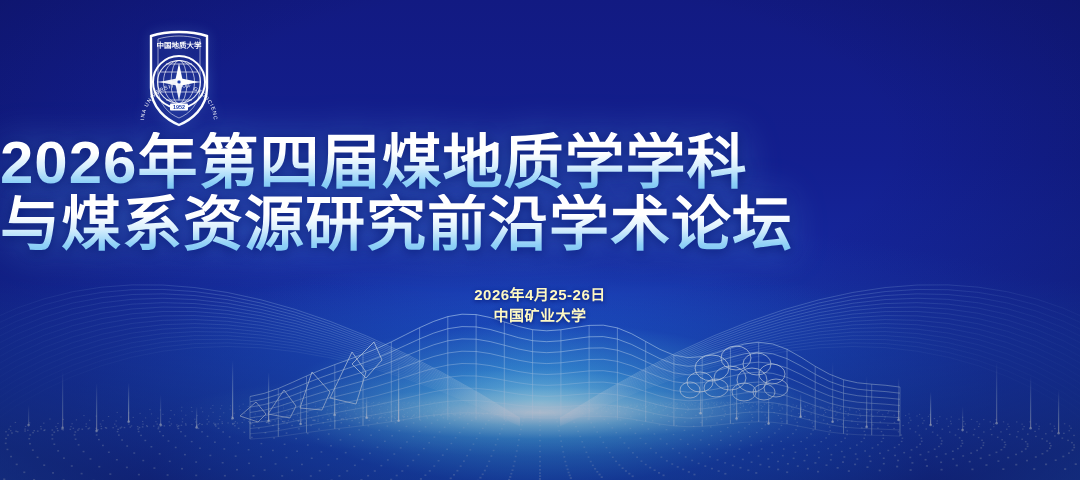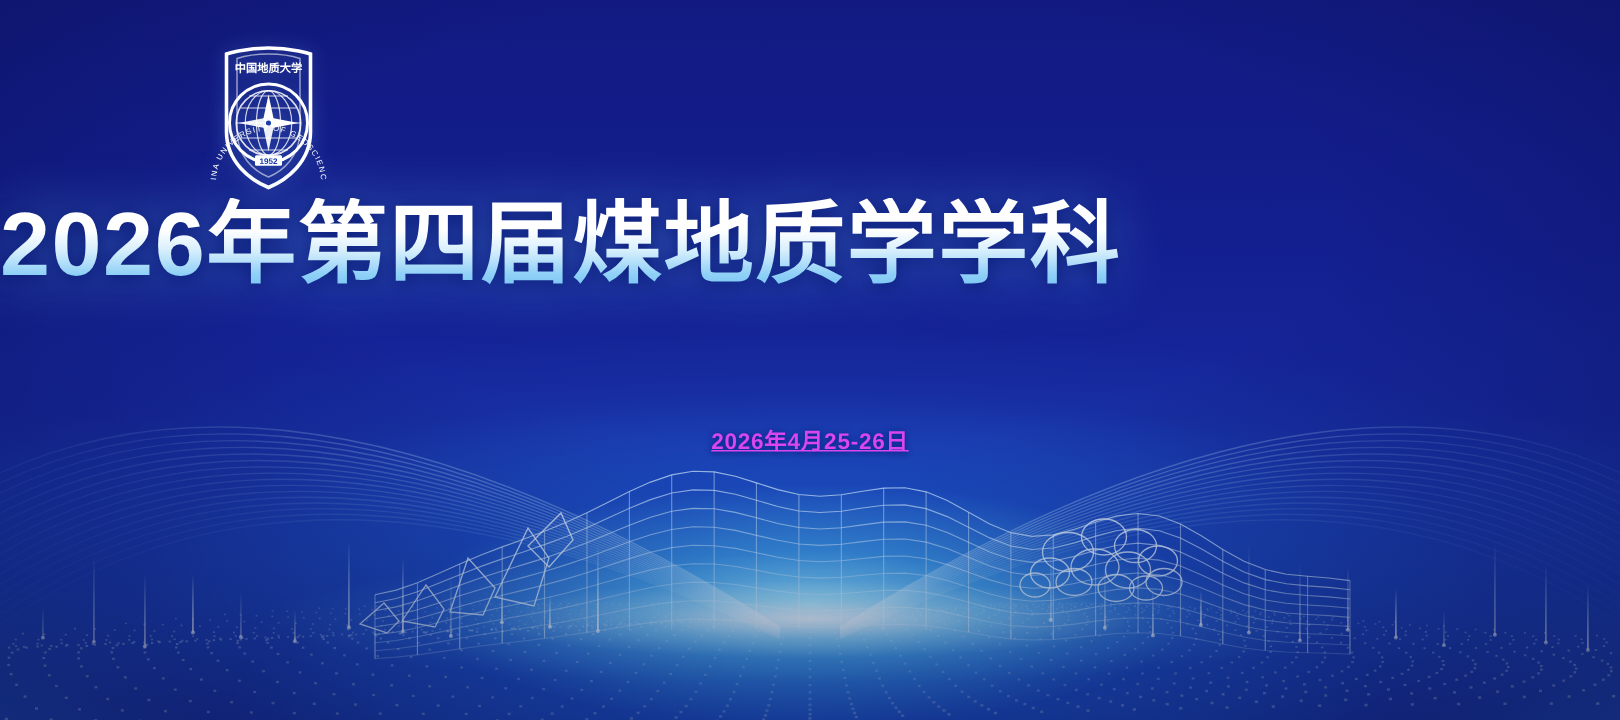--- a/index.html
+++ b/index.html
@@ -49,22 +49,21 @@
     color:transparent;
     -webkit-text-fill-color:transparent;
     filter:drop-shadow(0 2px 6px rgba(5,20,110,0.85)) drop-shadow(0 0 18px rgba(110,200,255,0.35));
     white-space:nowrap;
   }
 
   
   #subtitle{
     position:absolute;left:0;right:0;top:284px;
     text-align:center;
-    color:#d946ef;
-    text-decoration:underline;
+    color:#fef9c3;
   }
   .sub-line{
     font-size:15px;
     font-weight:bold;
     line-height:21px;
     letter-spacing:0.5px;
     text-shadow:0 1px 4px rgba(5,20,110,0.9);
   }
 
   
@@ -2321,19 +2320,21 @@
       <text x="46" y="79.3" text-anchor="middle" font-size="5.4" fill="#1a3bab" font-family="'Liberation Sans',sans-serif" font-weight="bold">1952</text>
 
       <text font-size="5.2" fill="#ffffff" letter-spacing="0.9" font-family="'Liberation Sans',sans-serif">
         <textPath href="#arcTop" startOffset="50%" text-anchor="middle" id="engPath">CHINA UNIVERSITY OF GEOSCIENCES</textPath>
       </text>
     </svg>
   </div>
 
   <div id="titleBlock">
     <div class="title-line">2026年第四届煤地质学学科</div>
+    <div class="title-line">与煤系资源研究前沿学术论坛</div>
   </div>
 
   <div id="subtitle">
     <div class="sub-line">2026年4月25-26日</div>
+    <div class="sub-line">中国矿业大学</div>
   </div>
 
 </div>
 
 </body></html>

